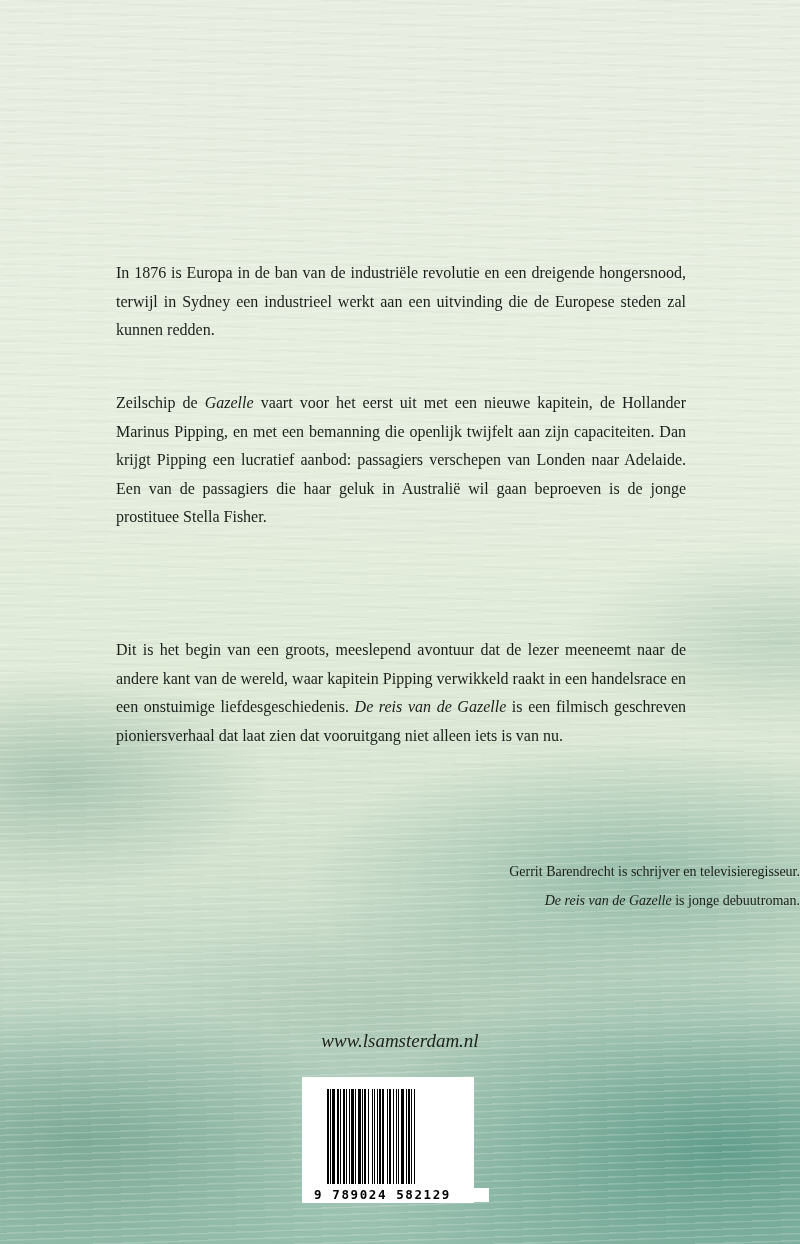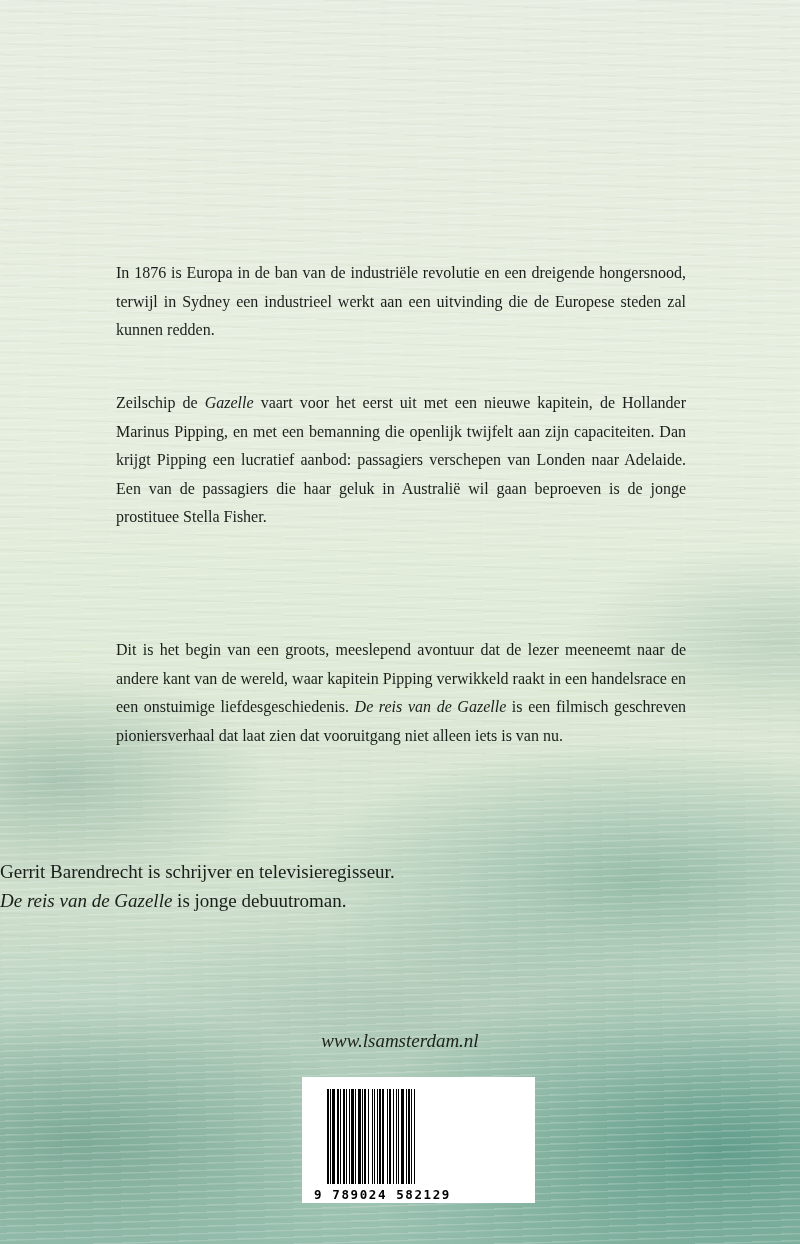--- a/index.html
+++ b/index.html
@@ -31,30 +31,30 @@
   .para {
     position:absolute; left:116px; width:570px;
     font-family:"Liberation Serif", serif; font-size:16px; line-height:28.6px;
     text-align:justify; color:#1a1e1a;
   }
   .para p { margin:0; }
   .p1 { top:259px; }
   .p2 { top:389px; }
   .p3 { top:636px; }
   .author {
-    position:absolute; top:857px; left:0; width:800px; text-align:left;
-    font-family:"Liberation Serif", serif; font-size:19px; line-height:29px; color:#1a1e1a;
+    position:absolute; top:857px; left:0; width:800px; text-align:right;
+    font-family:"Liberation Serif", serif; font-size:14px; line-height:29px; color:#1a1e1a;
   }
   .website {
     position:absolute; top:1030px; left:0; width:800px; text-align:center;
     font-family:"Liberation Serif", serif; font-style:italic; font-size:19px; color:#1c221c;
   }
   em { font-style:italic; }
   .barcode-box {
-    position:absolute; left:302px; top:1077px; width:233px; height:126px; background:#ffffff;
+    position:absolute; left:302px; top:1077px; width:172px; height:126px; background:#ffffff;
   }
   .bars { position:absolute; left:25px; top:12px; height:95px; display:flex; align-items:flex-start; }
   .bars span { display:block; background:#000; height:95px; }
   .isbn {
     position:absolute; left:12px; bottom:1px; width:175px;
     font-family:"DejaVu Sans Mono", "Liberation Mono", monospace; font-size:12.5px; font-weight:bold;
     letter-spacing:1.6px; color:#000; background:#fff; line-height:14px;
   }
 </style>
 </head>

